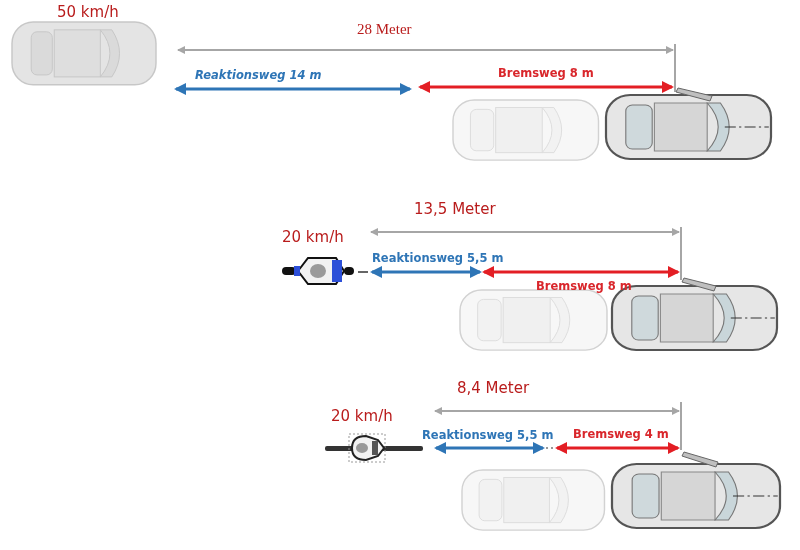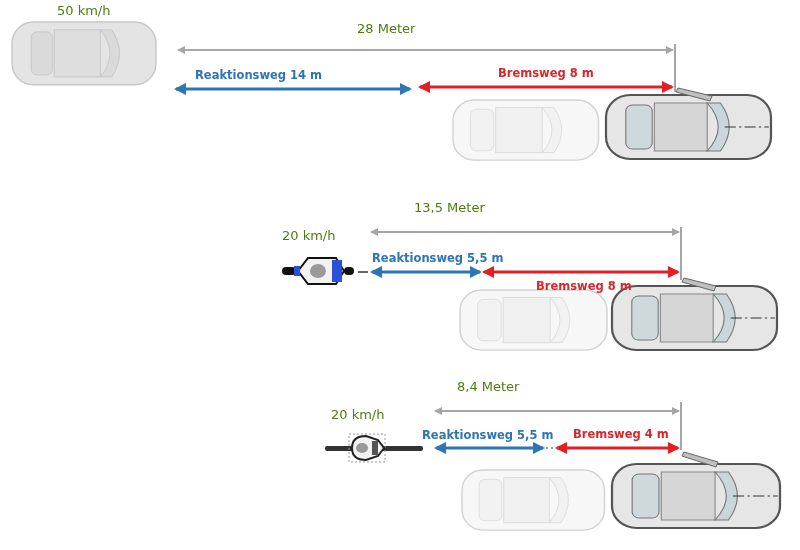--- a/index.html
+++ b/index.html
@@ -1,19 +1,19 @@
 <!DOCTYPE html>
 <html><head>
 <meta charset="utf-8">
 <style>
   html, body { margin:0; padding:0; background:#ffffff; }
   body { width:800px; height:550px; position:relative; overflow:hidden;
          font-family:"DejaVu Sans", sans-serif; }
   .abs { position:absolute; }
-  .gray-label { color:#4d7c0f; font-size:13px; white-space:nowrap; }
+  .gray-label { color:#b91c1c; font-size:15px; white-space:nowrap; }
   .blue-label { color:#2e75b6; font-size:11.5px; font-weight:bold; white-space:nowrap; }
   .red-label  { color:#d9262b; font-size:11.5px; font-weight:bold; white-space:nowrap; }
   svg { position:absolute; left:0; top:0; }
 </style>
 </head>
 <body>
 
 <svg width="800" height="550">
   <defs>
     <g id="car-top">
@@ -82,22 +82,22 @@
   </g>
   <line x1="436" y1="448" x2="543" y2="448" stroke="#2e75b6" stroke-width="3" marker-start="url(#ah-blue)" marker-end="url(#ah-blue)"></line>
   <line x1="546" y1="448" x2="554" y2="448" stroke="#777" stroke-width="1.5" stroke-dasharray="2,3"></line>
   <line x1="557" y1="448" x2="678" y2="448" stroke="#e31e24" stroke-width="3" marker-start="url(#ah-red)" marker-end="url(#ah-red)"></line>
   <use href="#car-ghost" transform="translate(462,470) scale(0.95,0.94)"></use>
   <use href="#car-top" transform="translate(612,464) scale(1.12,1.0)"></use>
   <path d="M684 452 L718 462 L716 467 L682 456 Z" fill="#bfbfbf" stroke="#666" stroke-width="1"></path>
 </svg>
 
 <div class="abs gray-label" style="left:57px; top:3px;">50 km/h</div>
-<div class="abs gray-label" style="left:357px; top:21px;">28 Meter</div>
-<div class="abs blue-label" style="left:195px; top:68px;">Reaktionsweg 14 m</div>
+<div class="abs gray-label" style="left:357px; top:21px;font-family:Liberation Serif, serif;">28 Meter</div>
+<div class="abs blue-label" style="left:195px; top:68px;font-style:italic;">Reaktionsweg 14 m</div>
 <div class="abs red-label" style="left:498px; top:66px;">Bremsweg 8 m</div>
 
 <div class="abs gray-label" style="left:414px; top:200px;text-align:right;">13,5 Meter</div>
 <div class="abs gray-label" style="left:282px; top:228px;">20 km/h</div>
 <div class="abs blue-label" style="left:372px; top:251px;">Reaktionsweg 5,5 m</div>
 <div class="abs red-label" style="left:536px; top:251px;margin-top:28px;">Bremsweg 8 m</div>
 
 <div class="abs gray-label" style="left:457px; top:379px;">8,4 Meter</div>
 <div class="abs gray-label" style="left:331px; top:407px;">20 km/h</div>
 <div class="abs blue-label" style="left:422px; top:428px;">Reaktionsweg 5,5 m</div>

